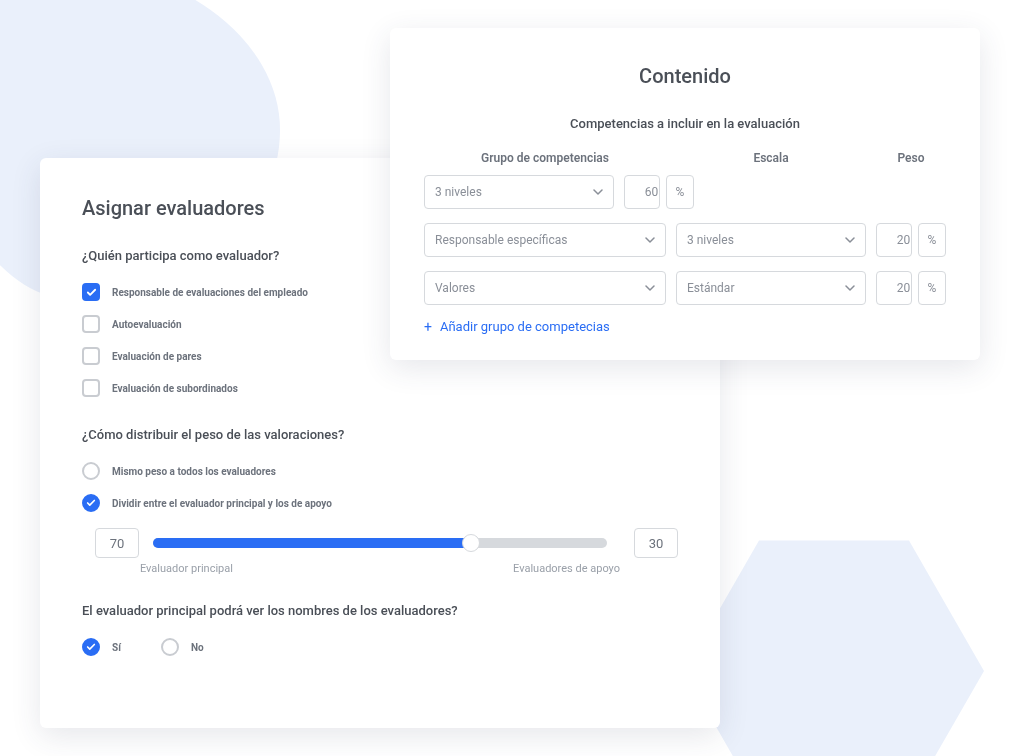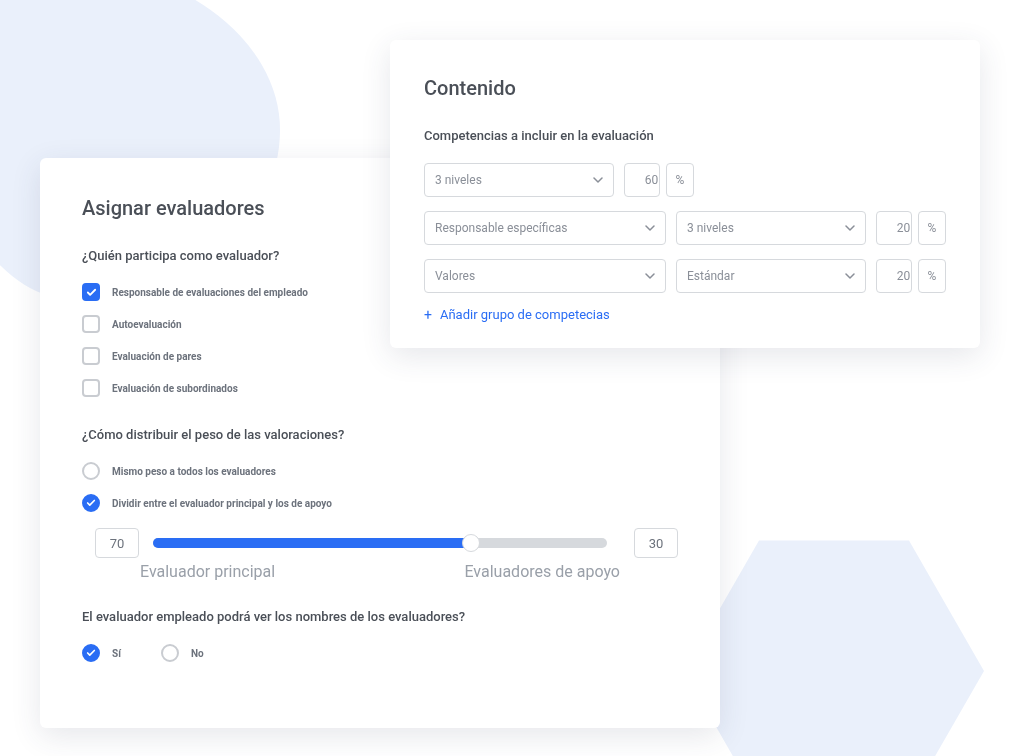--- a/index.html
+++ b/index.html
@@ -42,25 +42,26 @@
 }
 .card-assign {
   top: 158px;
   left: 40px;
   width: 680px;
   height: 570px;
   padding: 38px 42px;
   z-index: 1;
 }
 .card-content {
-  top: 40px;
+  top: 28px;
   left: 390px;
   width: 590px;
   padding: 36px 34px 26px 34px;
   z-index: 2;
+  text-align: center;
 }
 .card h2 {
   font-size: 20px;
   color: #4a4f57;
   font-weight: 500;
   margin-bottom: 28px;
 }
 .card h3 {
   font-size: 13px;
   color: #4a4f57;
@@ -154,21 +155,21 @@
   border: 1px solid #d6d9dd;
   border-radius: 50%;
 }
 .slider-labels {
   display: flex;
   justify-content: space-between;
   padding: 0 58px;
   margin-bottom: 28px;
 }
 .slider-labels span {
-  font-size: 16px;
+  font-size: 11px;
   color: #9aa0a9;
 }
 .inline-radios {
   display: flex;
   gap: 40px;
   margin-top: 6px;
 }
 
 .tbl-head {
   display: flex;
@@ -307,21 +308,21 @@
       <div class="slider-fill"></div>
       <div class="slider-thumb"></div>
     </div>
     <div class="num-box">30</div>
   </div>
   <div class="slider-labels">
     <span>Evaluador principal</span>
     <span>Evaluadores de apoyo</span>
   </div>
 
-  <h3>El evaluador empleado podrá ver los nombres de los evaluadores?</h3>
+  <h3>El evaluador principal podrá ver los nombres de los evaluadores?</h3>
 
   <div class="inline-radios">
     <div class="radio-row">
       <span class="radio checked">
         <svg viewBox="0 0 12 12" fill="none">
             <path d="M2 6l2.5 2.5L10 3" stroke="#fff" stroke-width="2" stroke-linecap="round" stroke-linejoin="round"></path>
           </svg>
       </span>
       <span class="opt-label">Sí</span>
     </div>
@@ -331,20 +332,25 @@
       </span>
       <span class="opt-label">No</span>
     </div>
   </div>
 </div>
 
 <div class="card card-content">
   <h2>Contenido</h2>
   <h3>Competencias a incluir en la evaluación</h3>
 
+  <div class="tbl-head">
+    <span class="col-group">Grupo de competencias</span>
+    <span class="col-scale">Escala</span>
+    <span class="col-weight">Peso</span>
+  </div>
 
   <div class="tbl-row">
     <div class="select col-scale">
       <span>3 niveles</span>
       <svg class="chevron" viewBox="0 0 10 10" fill="none">
           <path d="M1 3l4 4 4-4" stroke="currentColor" stroke-width="1.5" stroke-linecap="round" stroke-linejoin="round"></path>
         </svg>
     </div>
     <div class="weight-wrap">
       <div class="weight-box">60</div>

